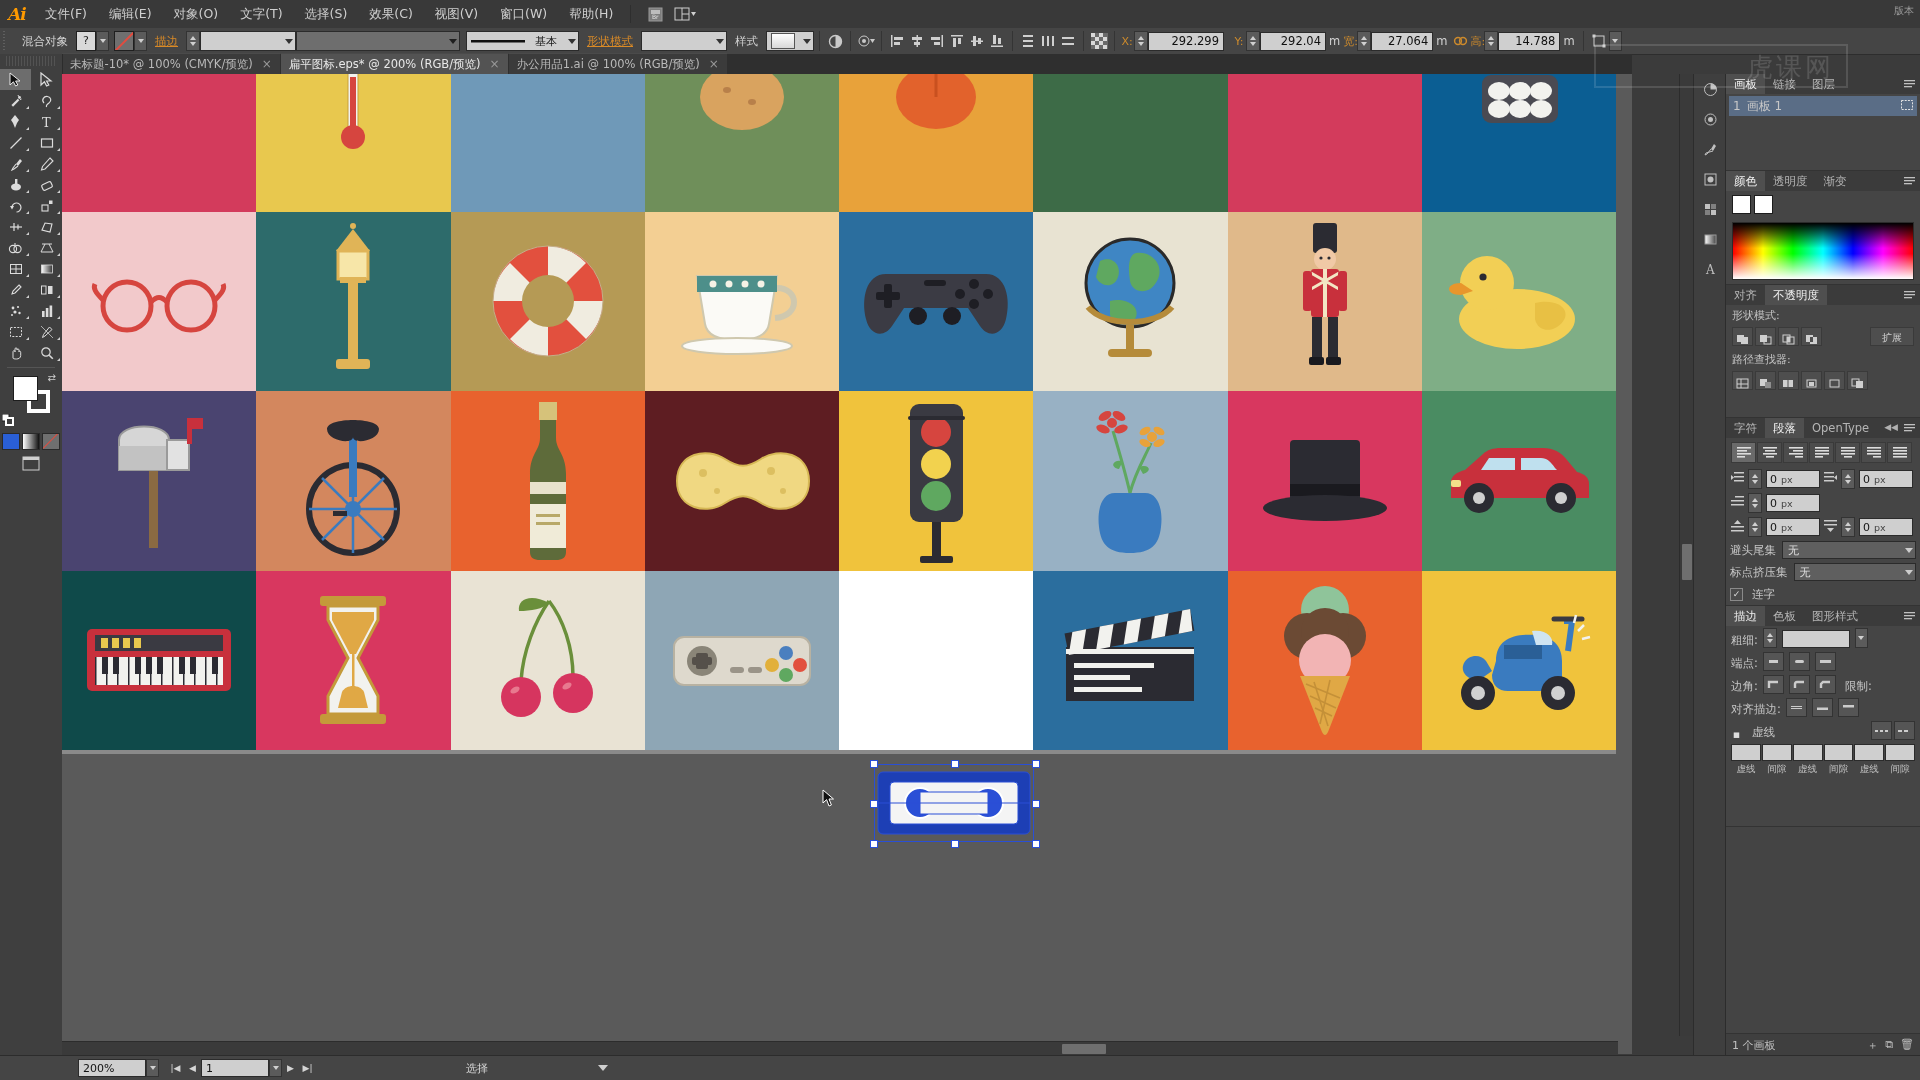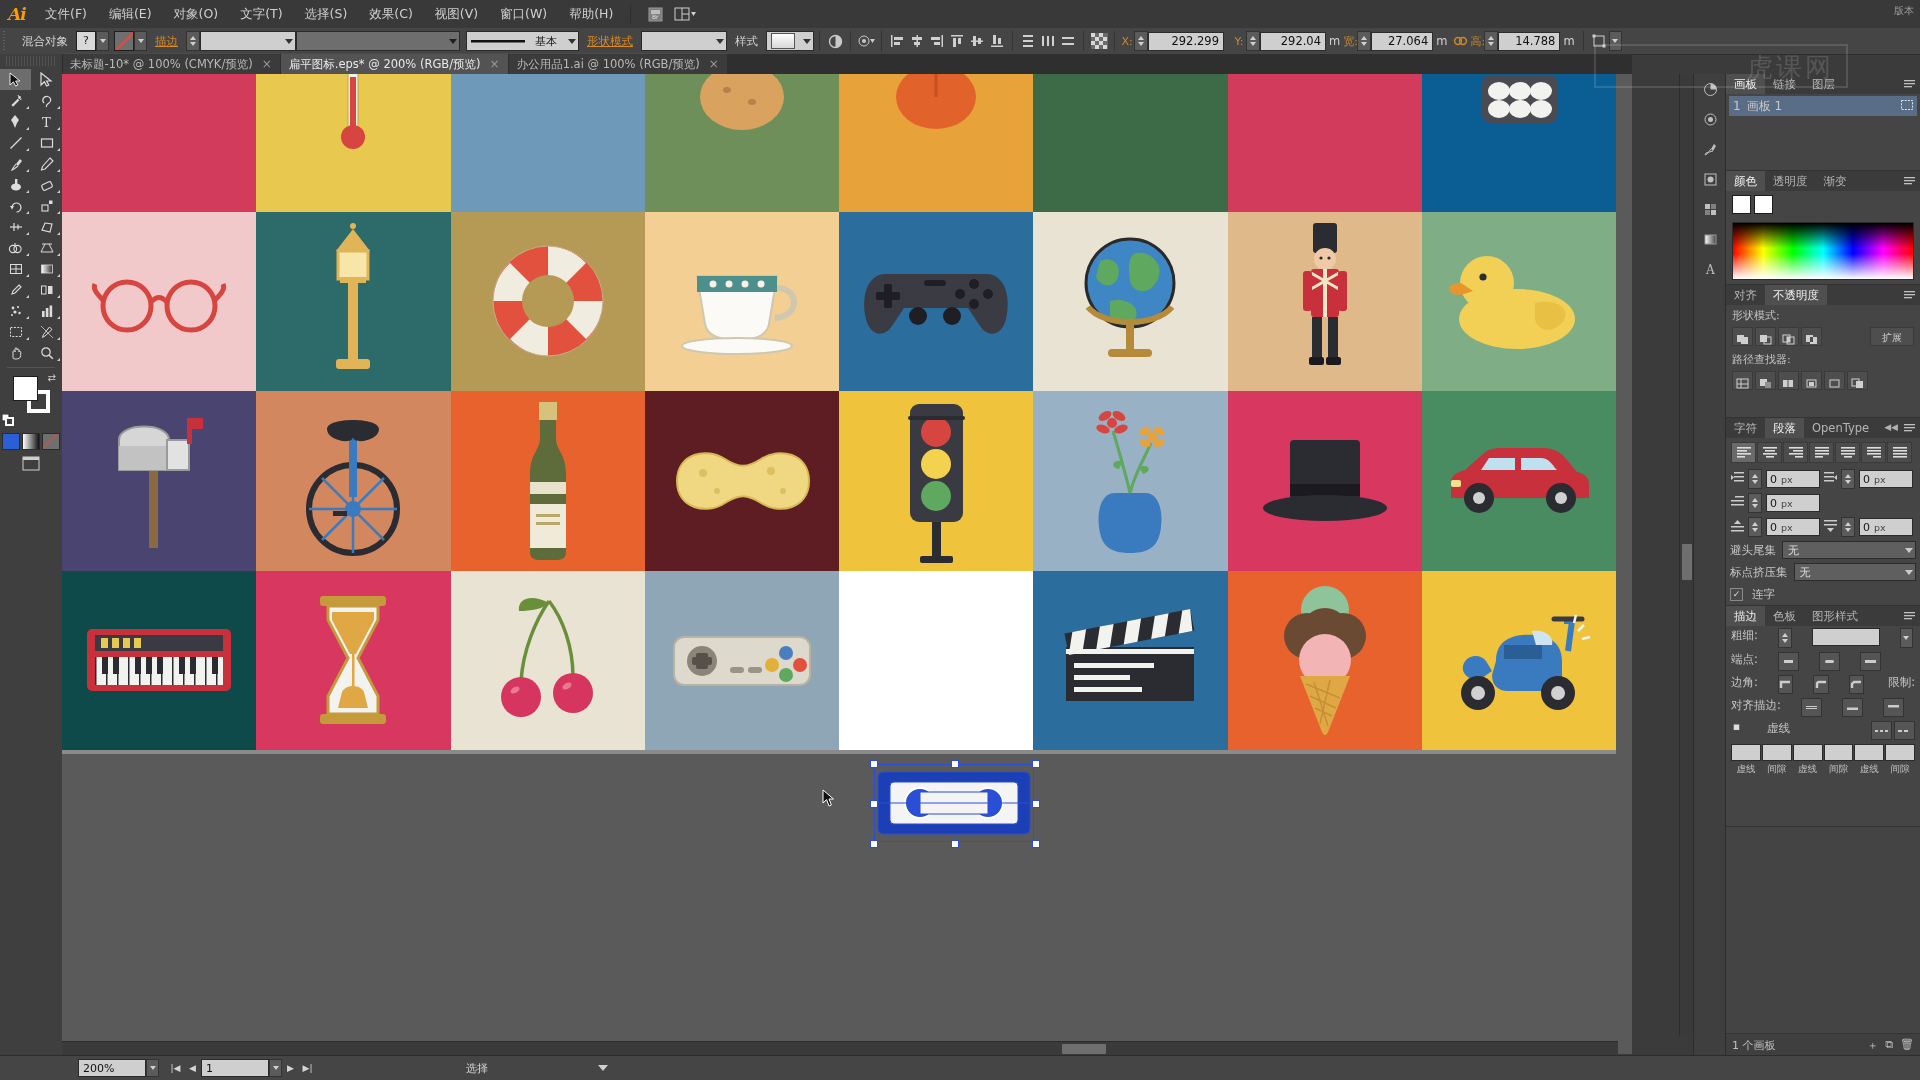--- a/index.html
+++ b/index.html
@@ -114,21 +114,21 @@
   .alignbtn{width:19px;height:17px;background:#4e4e4e;border:1px solid #3a3a3a;display:flex;align-items:flex-end;justify-content:center;}
   .sectionlabel{font-size:11px;color:#c4c4c4;padding:3px 6px 1px 6px;}
   .artrow{display:flex;align-items:center;height:20px;background:#5a6d86;margin:2px 3px;padding:0 4px;gap:6px;}
   .paracol{display:flex;gap:1px;padding:4px 5px;flex-wrap:wrap;}
   .parabtn{width:23px;height:19px;background:#4c4c4c;border:1px solid #3a3a3a;display:flex;align-items:center;justify-content:center;}
   .parabtn.on{background:#6a6a6a;}
   .chk{width:11px;height:11px;border:1px solid #8a8a8a;background:#4a4a4a;display:inline-flex;align-items:center;justify-content:center;font-size:9px;color:#ddd;margin-right:5px;}
   .dashgrid{display:grid;grid-template-columns:repeat(6,1fr);gap:1px;padding:2px 5px;}
   .dashcell{height:15px;background:#cfcfcf;border:1px solid #2b2b2b;}
   .dashlbl{font-size:9.5px;color:#c0c0c0;text-align:center;}
-  .strokeline{display:flex;align-items:flex-start;gap:20px;padding:2px 5px;}
+  .strokeline{display:flex;align-items:flex-end;gap:5px;padding:2px 5px;}
   .verbadge{position:absolute;right:6px;top:4px;font-size:10px;color:#9a9a9a;}
   .wm{position:absolute;right:86px;top:50px;font-size:26px;color:rgba(255,255,255,.14);font-family:"DejaVu Sans",sans-serif;letter-spacing:3px;pointer-events:none;}
   .wmbox{position:absolute;right:72px;top:44px;width:250px;height:40px;border:2px solid rgba(255,255,255,.13);pointer-events:none;}
 </style>
 </head>
 <body>
 
 <div class="app">
 
   <div class="menubar">

